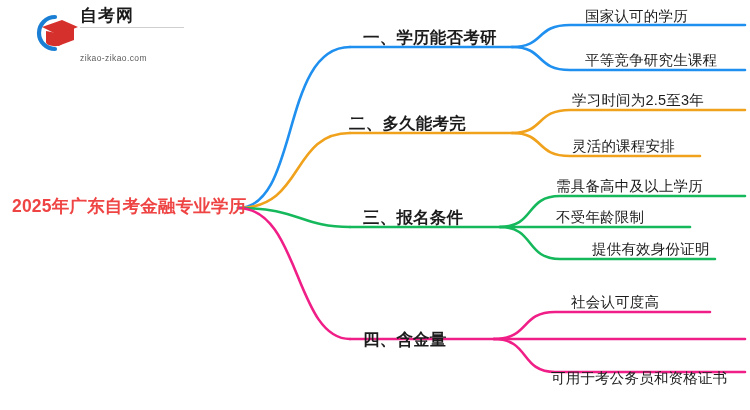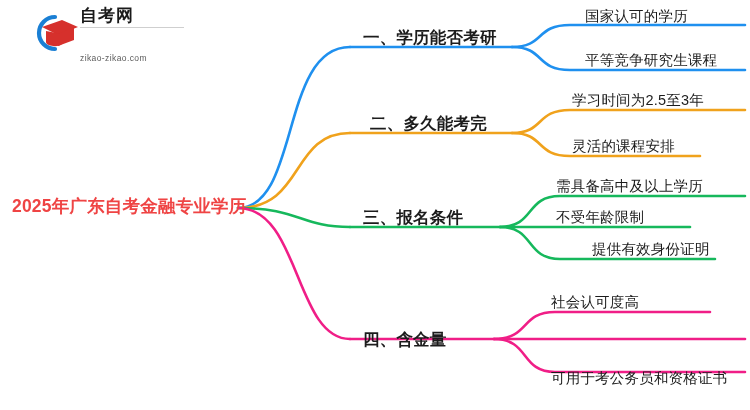--- a/index.html
+++ b/index.html
@@ -150,26 +150,26 @@
       <div class="logo-en">zikao-zikao.com</div>
     </div>
   </div>
 
   <div class="root-title">2025年广东自考金融专业学历</div>
 
   <div class="branch-label" style="left:363px; top:26px;">一、学历能否考研</div>
   <div class="leaf-label" style="left:585px; top:50px;">平等竞争研究生课程</div>
   <div class="leaf-label" style="left:585px; top:6px;">国家认可的学历</div>
 
-  <div class="branch-label" style="left:370px; top:112px;">二、多久能考完</div>
+  <div class="branch-label" style="left:349px; top:112px;">二、多久能考完</div>
   <div class="leaf-label" style="left:572px; top:90px;">学习时间为2.5至3年</div>
   <div class="leaf-label" style="left:572px; top:136px;">灵活的课程安排</div>
 
   <div class="branch-label" style="left:363px; top:206px;">三、报名条件</div>
   <div class="leaf-label" style="left:556px; top:176px;">需具备高中及以上学历</div>
   <div class="leaf-label" style="left:556px; top:207px;">不受年龄限制</div>
   <div class="leaf-label" style="left:556px; top:239px;margin-left:36px;">提供有效身份证明</div>
 
   <div class="branch-label" style="left:363px; top:328px;">四、含金量</div>
-  <div class="leaf-label" style="left:551px; top:292px;text-align:center;">社会认可度高</div>
+  <div class="leaf-label" style="left:571px; top:292px;text-align:center;">社会认可度高</div>
   <div class="leaf-label" style="left:551px; top:368px;">可用于考公务员和资格证书</div>
 
 </div>
 
 </body></html>

